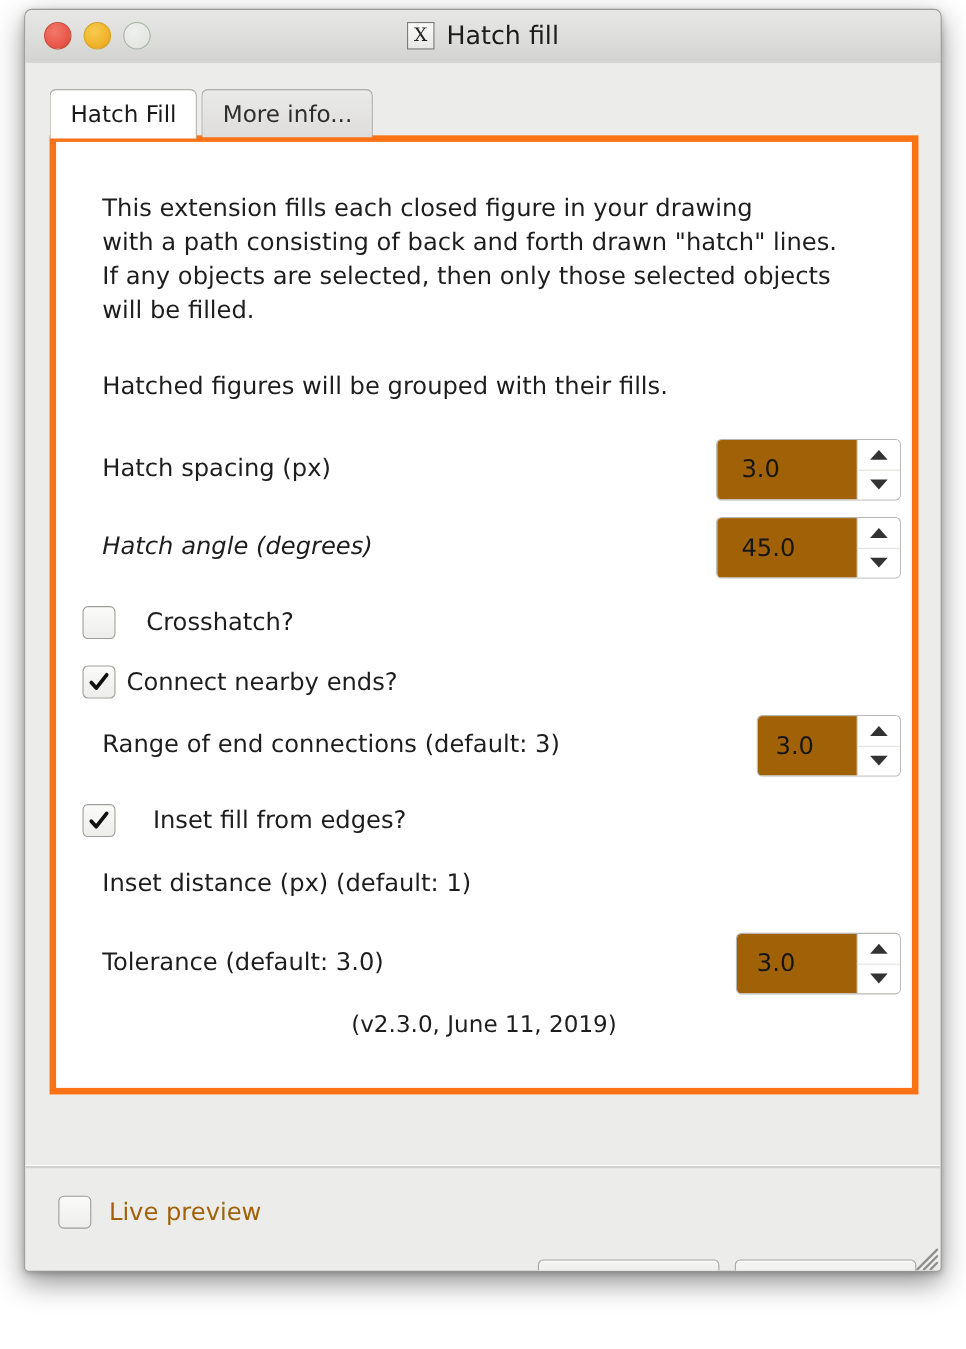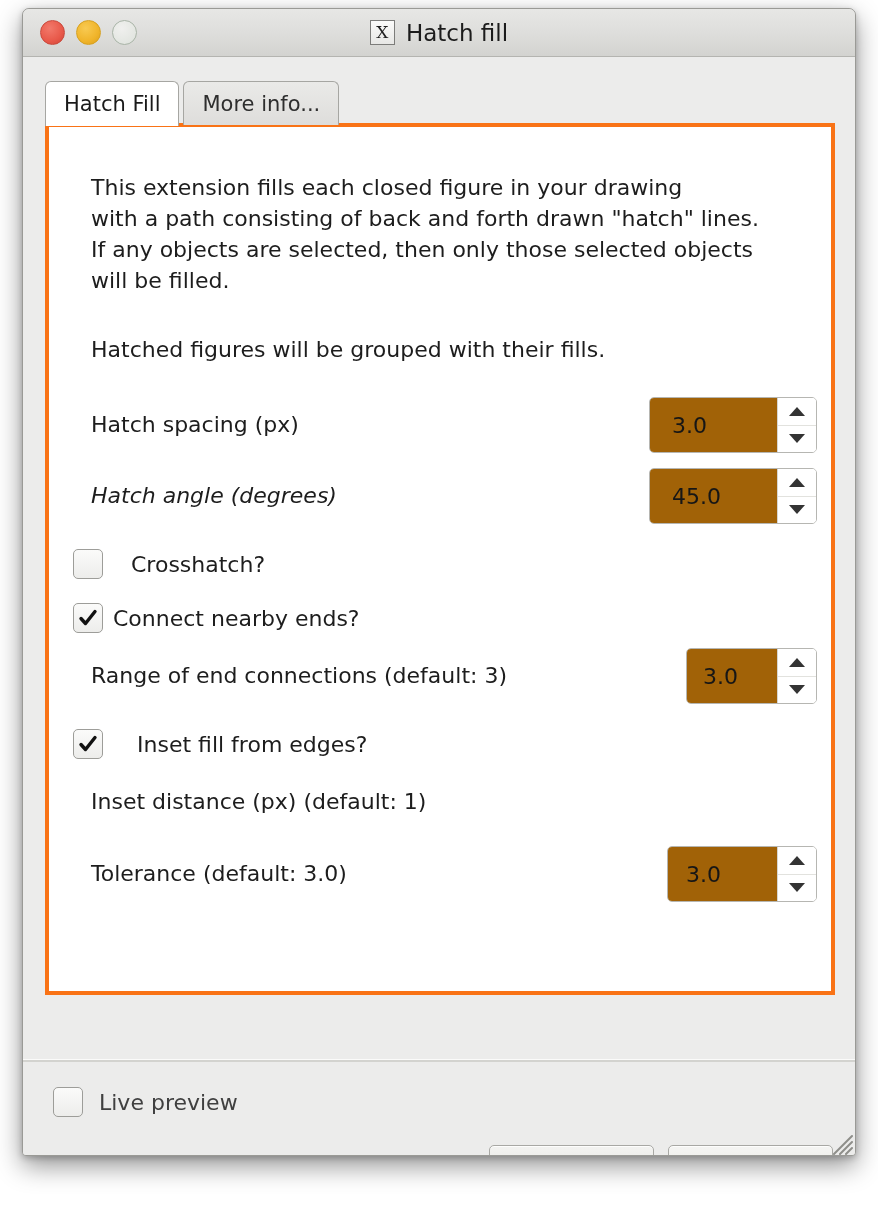--- a/index.html
+++ b/index.html
@@ -134,21 +134,21 @@
     margin-left: 4px;
   }
 
   .panel {
     position: absolute;
     left: 22px;
     top: 66px;
     width: 790px;
     height: 872px;
     background: #ffffff;
-    border: 4px solid #f97316;
+    border: 6px solid #f97316;
     box-sizing: border-box;
     z-index: 2;
   }
 
   .desc {
     position: absolute;
     left: 42px;
     top: 45px;
     font-size: 22px;
     line-height: 31px;
@@ -271,21 +271,21 @@
     align-items: center;
     gap: 16px;
   }
   .liveprev .cb {
     position: static;
     width: 30px;
     height: 30px;
   }
   .liveprev-label {
     font-size: 22px;
-    color: #404040;
+    color: #a16207;
   }
 
   .buttons {
     position: absolute;
     right: 22px;
     top: 1088px;
     display: flex;
     gap: 14px;
   }
   .btn {
@@ -432,20 +432,21 @@
             <div class="spin-arrow up">
                 <span class="tri up"></span>
               </div>
             <div class="spin-arrow down">
                 <span class="tri down"></span>
               </div>
           </div>
         </div>
       </div>
 
+      <div class="version">(v2.3.0, June 11, 2019)</div>
     </div>
 
     <div class="hsep"></div>
 
     <div class="liveprev">
       <div class="checkbox cb">
         
       </div>
       <div class="liveprev-label">Live preview</div>
     </div>

